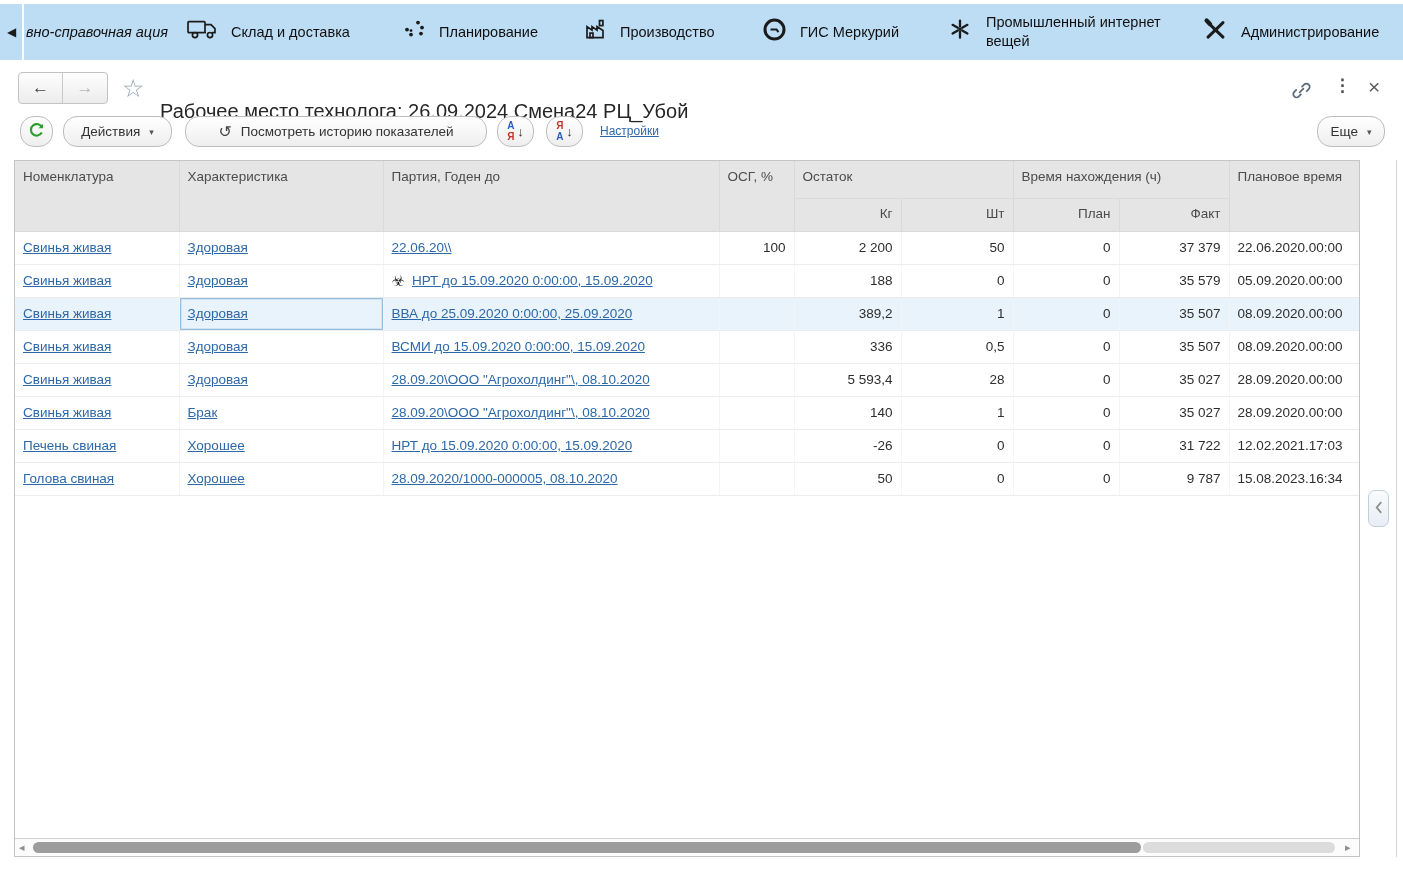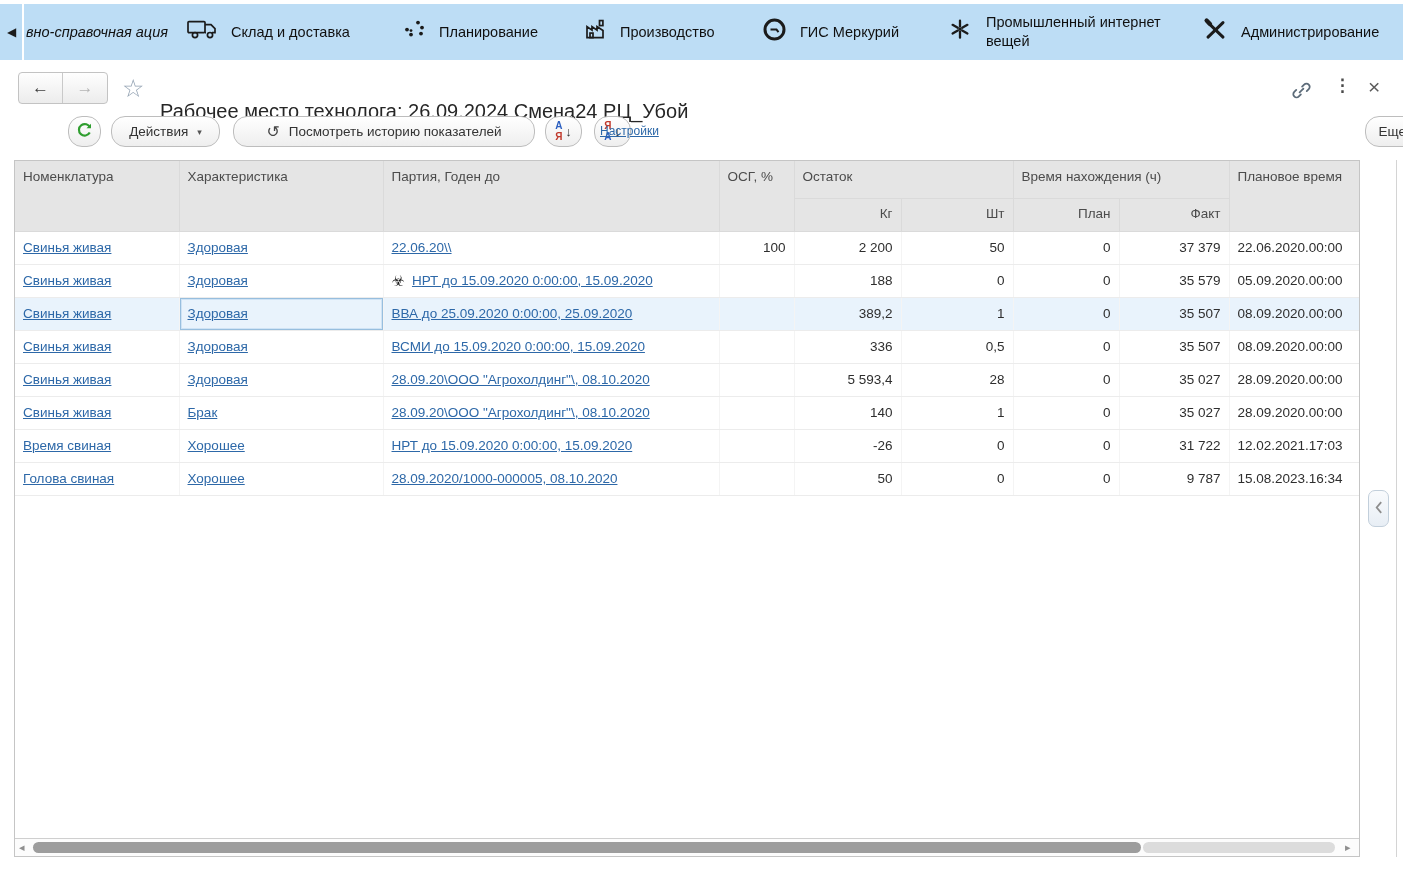--- a/index.html
+++ b/index.html
@@ -23,21 +23,21 @@
   .histbtns .fwd { color:#b3b3b3; }
   .star { position:absolute; left:122px; top:74px; font-size:25px; color:#94a3b3; cursor:pointer; }
   .page-title { position:absolute; left:160px; top:75px; font-size:20px; font-weight:500; color:#262626; white-space:nowrap;margin-top:25px; }
   .win-icon { position:absolute; top:78px; cursor:pointer; }
   .icon-link { left:1291px; top:80px; }
   .icon-menu { left:1334px; top:77px; font-size:17px; font-weight:bold; color:#4a4a4a; letter-spacing:0; line-height:1; }
   .icon-close { left:1368px; top:76px; font-size:21px; color:#5b5b5b; line-height:1; }
 
   
   .toolbar { position:absolute; left:0; top:116px; width:1403px; height:31px; }
-  .btn { position:absolute; height:31px; border:1px solid #bdbdbd; border-radius:14px; background:linear-gradient(#ffffff,#eeeeee); display:inline-flex; align-items:center; justify-content:center; font-size:13.5px; color:#333; cursor:pointer; font-family:inherit;margin-left:48px; }
+  .btn { position:absolute; height:31px; border:1px solid #bdbdbd; border-radius:14px; background:linear-gradient(#ffffff,#eeeeee); display:inline-flex; align-items:center; justify-content:center; font-size:13.5px; color:#333; cursor:pointer; font-family:inherit; }
   .btn-refresh { left:20px; width:33px; }
   .btn-actions { left:63px; width:109px; gap:9px; }
   .btn-history { left:185px; width:302px; gap:9px; }
   .btn-sort-az { left:497px; width:37px; gap:3px; }
   .btn-sort-za { left:546px; width:37px; gap:3px; }
   .btn-more { left:1317px; width:68px; gap:9px; }
   .caret { font-size:9px; color:#555; }
   .hist-glyph { font-size:16px; color:#444; }
   .sort-letters { display:flex; flex-direction:column; font-size:10px; font-weight:bold; line-height:1.05; }
   .lt-blue { color:#2c5fc0; } .lt-red { color:#c0392c; }
@@ -308,21 +308,21 @@
           <td><a class="cell-link">Брак</a></td>
           <td><a class="cell-link">28.09.20\ООО "Агрохолдинг"\, 08.10.2020</a></td>
           <td class="num"></td>
           <td class="num">140</td>
           <td class="num">1</td>
           <td class="num">0</td>
           <td class="num">35 027</td>
           <td>28.09.2020.00:00</td>
         </tr>
         <tr>
-          <td><a class="cell-link">Время свиная</a></td>
+          <td><a class="cell-link">Печень свиная</a></td>
           <td><a class="cell-link">Хорошее</a></td>
           <td><a class="cell-link">НРТ до 15.09.2020 0:00:00, 15.09.2020</a></td>
           <td class="num"></td>
           <td class="num">-26</td>
           <td class="num">0</td>
           <td class="num">0</td>
           <td class="num">31 722</td>
           <td>12.02.2021.17:03</td>
         </tr>
         <tr>

